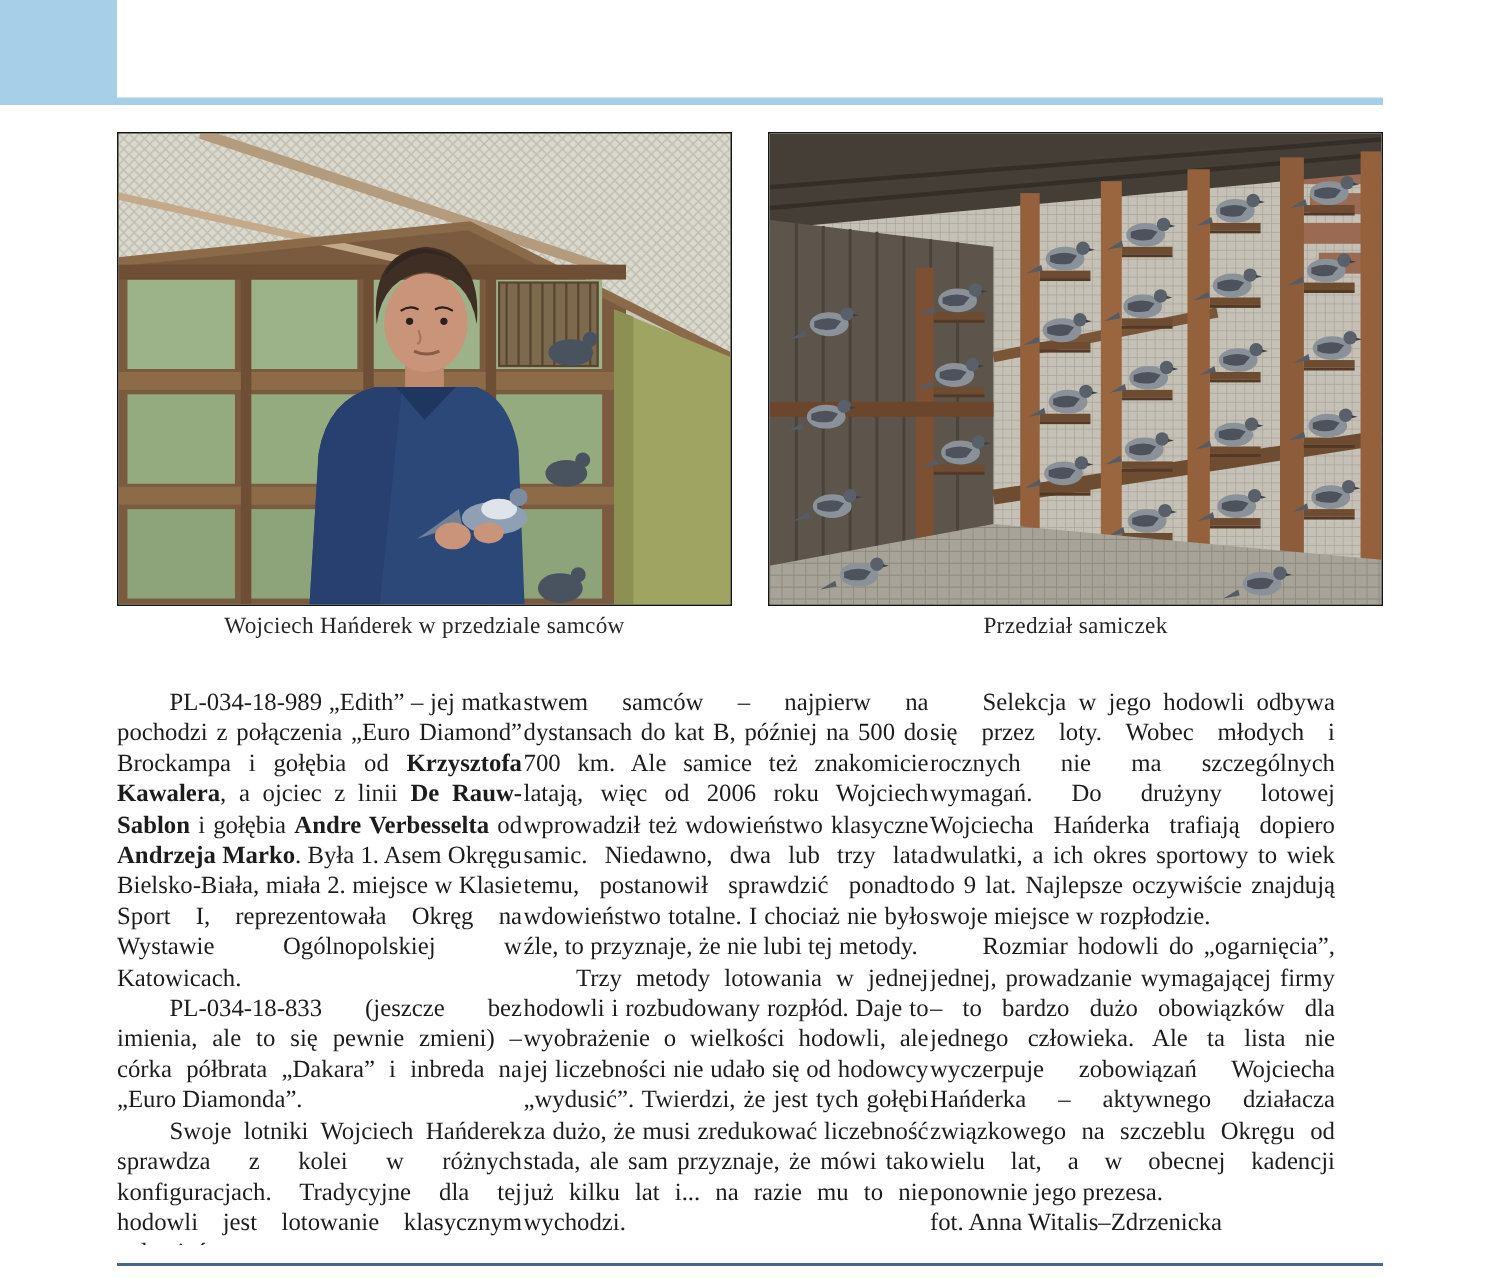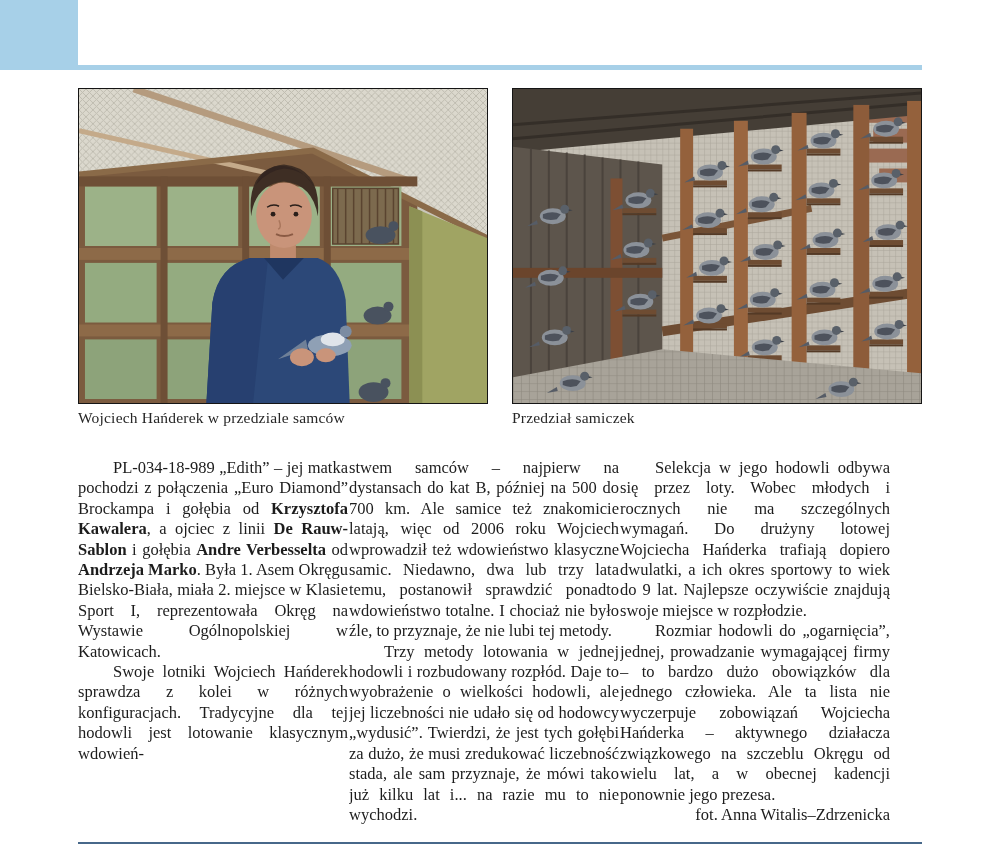--- a/index.html
+++ b/index.html
@@ -11,35 +11,35 @@
   body{
     width:1000px;height:852px;position:relative;overflow:hidden;
     font-family:"Liberation Serif", serif;color:var(--ink);
   }
   .corner-block{position:absolute;left:0;top:0;width:78px;height:70px;background:var(--accent);}
   .top-rule{position:absolute;left:0;top:65px;width:922px;height:5px;background:var(--accent);}
   figure.photo{position:absolute;top:88px;width:408px;height:314px;margin:0;padding:0;border:1px solid #151515;overflow:hidden;background:#c9c6ba;}
   .photo-left{left:78px;}
   .photo-right{left:512px;}
   .photo svg{display:block;width:100%;height:100%;}
-  .caption{position:absolute;top:409px;width:410px;font-size:15.5px;color:#262626;letter-spacing:.2px;}
+  .caption{position:absolute;top:409px;width:410px;text-align:center;font-size:15.5px;color:#262626;letter-spacing:.2px;}
   .caption-left{left:78px;}
   .caption-right{left:512px;}
   .columns{
     position:absolute;left:78px;top:458px;width:844px;height:372px;
     display:grid;grid-template-columns:270px 270px 270px;column-gap:1px;
   }
   .col{
     text-align:justify;font-size:16.5px;line-height:20.4px;color:var(--ink);
     overflow:hidden;
   }
   .col p{margin:0;}
   .col p.indent{text-indent:35px;}
   .col p b{font-weight:bold;}
-  .col p.credit{text-align:right;}
+  .col p.credit{text-align:left;}
   .bottom-rule{position:absolute;left:78px;top:842px;width:844px;height:2px;background:var(--rule);}
 </style>
 </head>
 <body>
 
 <div class="page">
 
   <div class="corner-block"></div>
   <div class="top-rule"></div>
 
@@ -231,20 +231,21 @@
       <polygon points="0,290 150,262 410,286 410,316 0,316" fill="url(#mesh3)"></polygon>
       <use href="#pg" x="60" y="296"></use>
       <use href="#pg" x="330" y="302"></use>
     </svg>
   </figure>
   <figcaption class="caption caption-right">Przedział samiczek</figcaption>
 
   <div class="columns">
     <div class="col">
         <p class="indent"><span>PL-034-18-989 „Edith” – jej matka pochodzi z połączenia „Euro Diamond” Brockampa i gołębia od </span><b>Krzysztofa Kawalera</b><span>, a ojciec z linii </span><b>De Rauw-Sablon</b><span> i gołębia </span><b>Andre Verbesselta</b><span> od </span><b>Andrzeja Marko</b><span>. Była 1. Asem Okręgu Bielsko-Biała, miała 2. miejsce w Klasie Sport I, reprezentowała Okręg na Wystawie Ogólnopolskiej w Katowicach.</span></p>
+        <p class="indent"><span>PL-034-18-833 (jeszcze bez imienia, ale to się pewnie zmieni) – córka półbrata „Dakara” i inbreda na „Euro Diamonda”.</span></p>
         <p class="indent"><span>Swoje lotniki Wojciech Hańderek sprawdza z kolei w różnych konfiguracjach. Tradycyjne dla tej hodowli jest lotowanie klasycznym wdowień-</span></p>
       </div>
     <div class="col">
         <p class=""><span>stwem samców – najpierw na dystansach do kat B, później na 500 do 700 km. Ale samice też znakomicie latają, więc od 2006 roku Wojciech wprowadził też wdowieństwo klasyczne samic. Niedawno, dwa lub trzy lata temu, postanowił sprawdzić ponadto wdowieństwo totalne. I chociaż nie było źle, to przyznaje, że nie lubi tej metody.</span></p>
         <p class="indent"><span>Trzy metody lotowania w jednej hodowli i rozbudowany rozpłód. Daje to wyobrażenie o wielkości hodowli, ale jej liczebności nie udało się od hodowcy „wydusić”. Twierdzi, że jest tych gołębi za dużo, że musi zredukować liczebność stada, ale sam przyznaje, że mówi tako już kilku lat i... na razie mu to nie wychodzi.</span></p>
       </div>
     <div class="col">
         <p class="indent"><span>Selekcja w jego hodowli odbywa się przez loty. Wobec młodych i rocznych nie ma szczególnych wymagań. Do drużyny lotowej Wojciecha Hańderka trafiają dopiero dwulatki, a ich okres sportowy to wiek do 9 lat. Najlepsze oczywiście znajdują swoje miejsce w rozpłodzie.</span></p>
         <p class="indent"><span>Rozmiar hodowli do „ogarnięcia”, jednej, prowadzanie wymagającej firmy – to bardzo dużo obowiązków dla jednego człowieka. Ale ta lista nie wyczerpuje zobowiązań Wojciecha Hańderka – aktywnego działacza związkowego na szczeblu Okręgu od wielu lat, a w obecnej kadencji ponownie jego prezesa.</span></p>
         <p class="credit">fot. Anna Witalis–Zdrzenicka</p>

